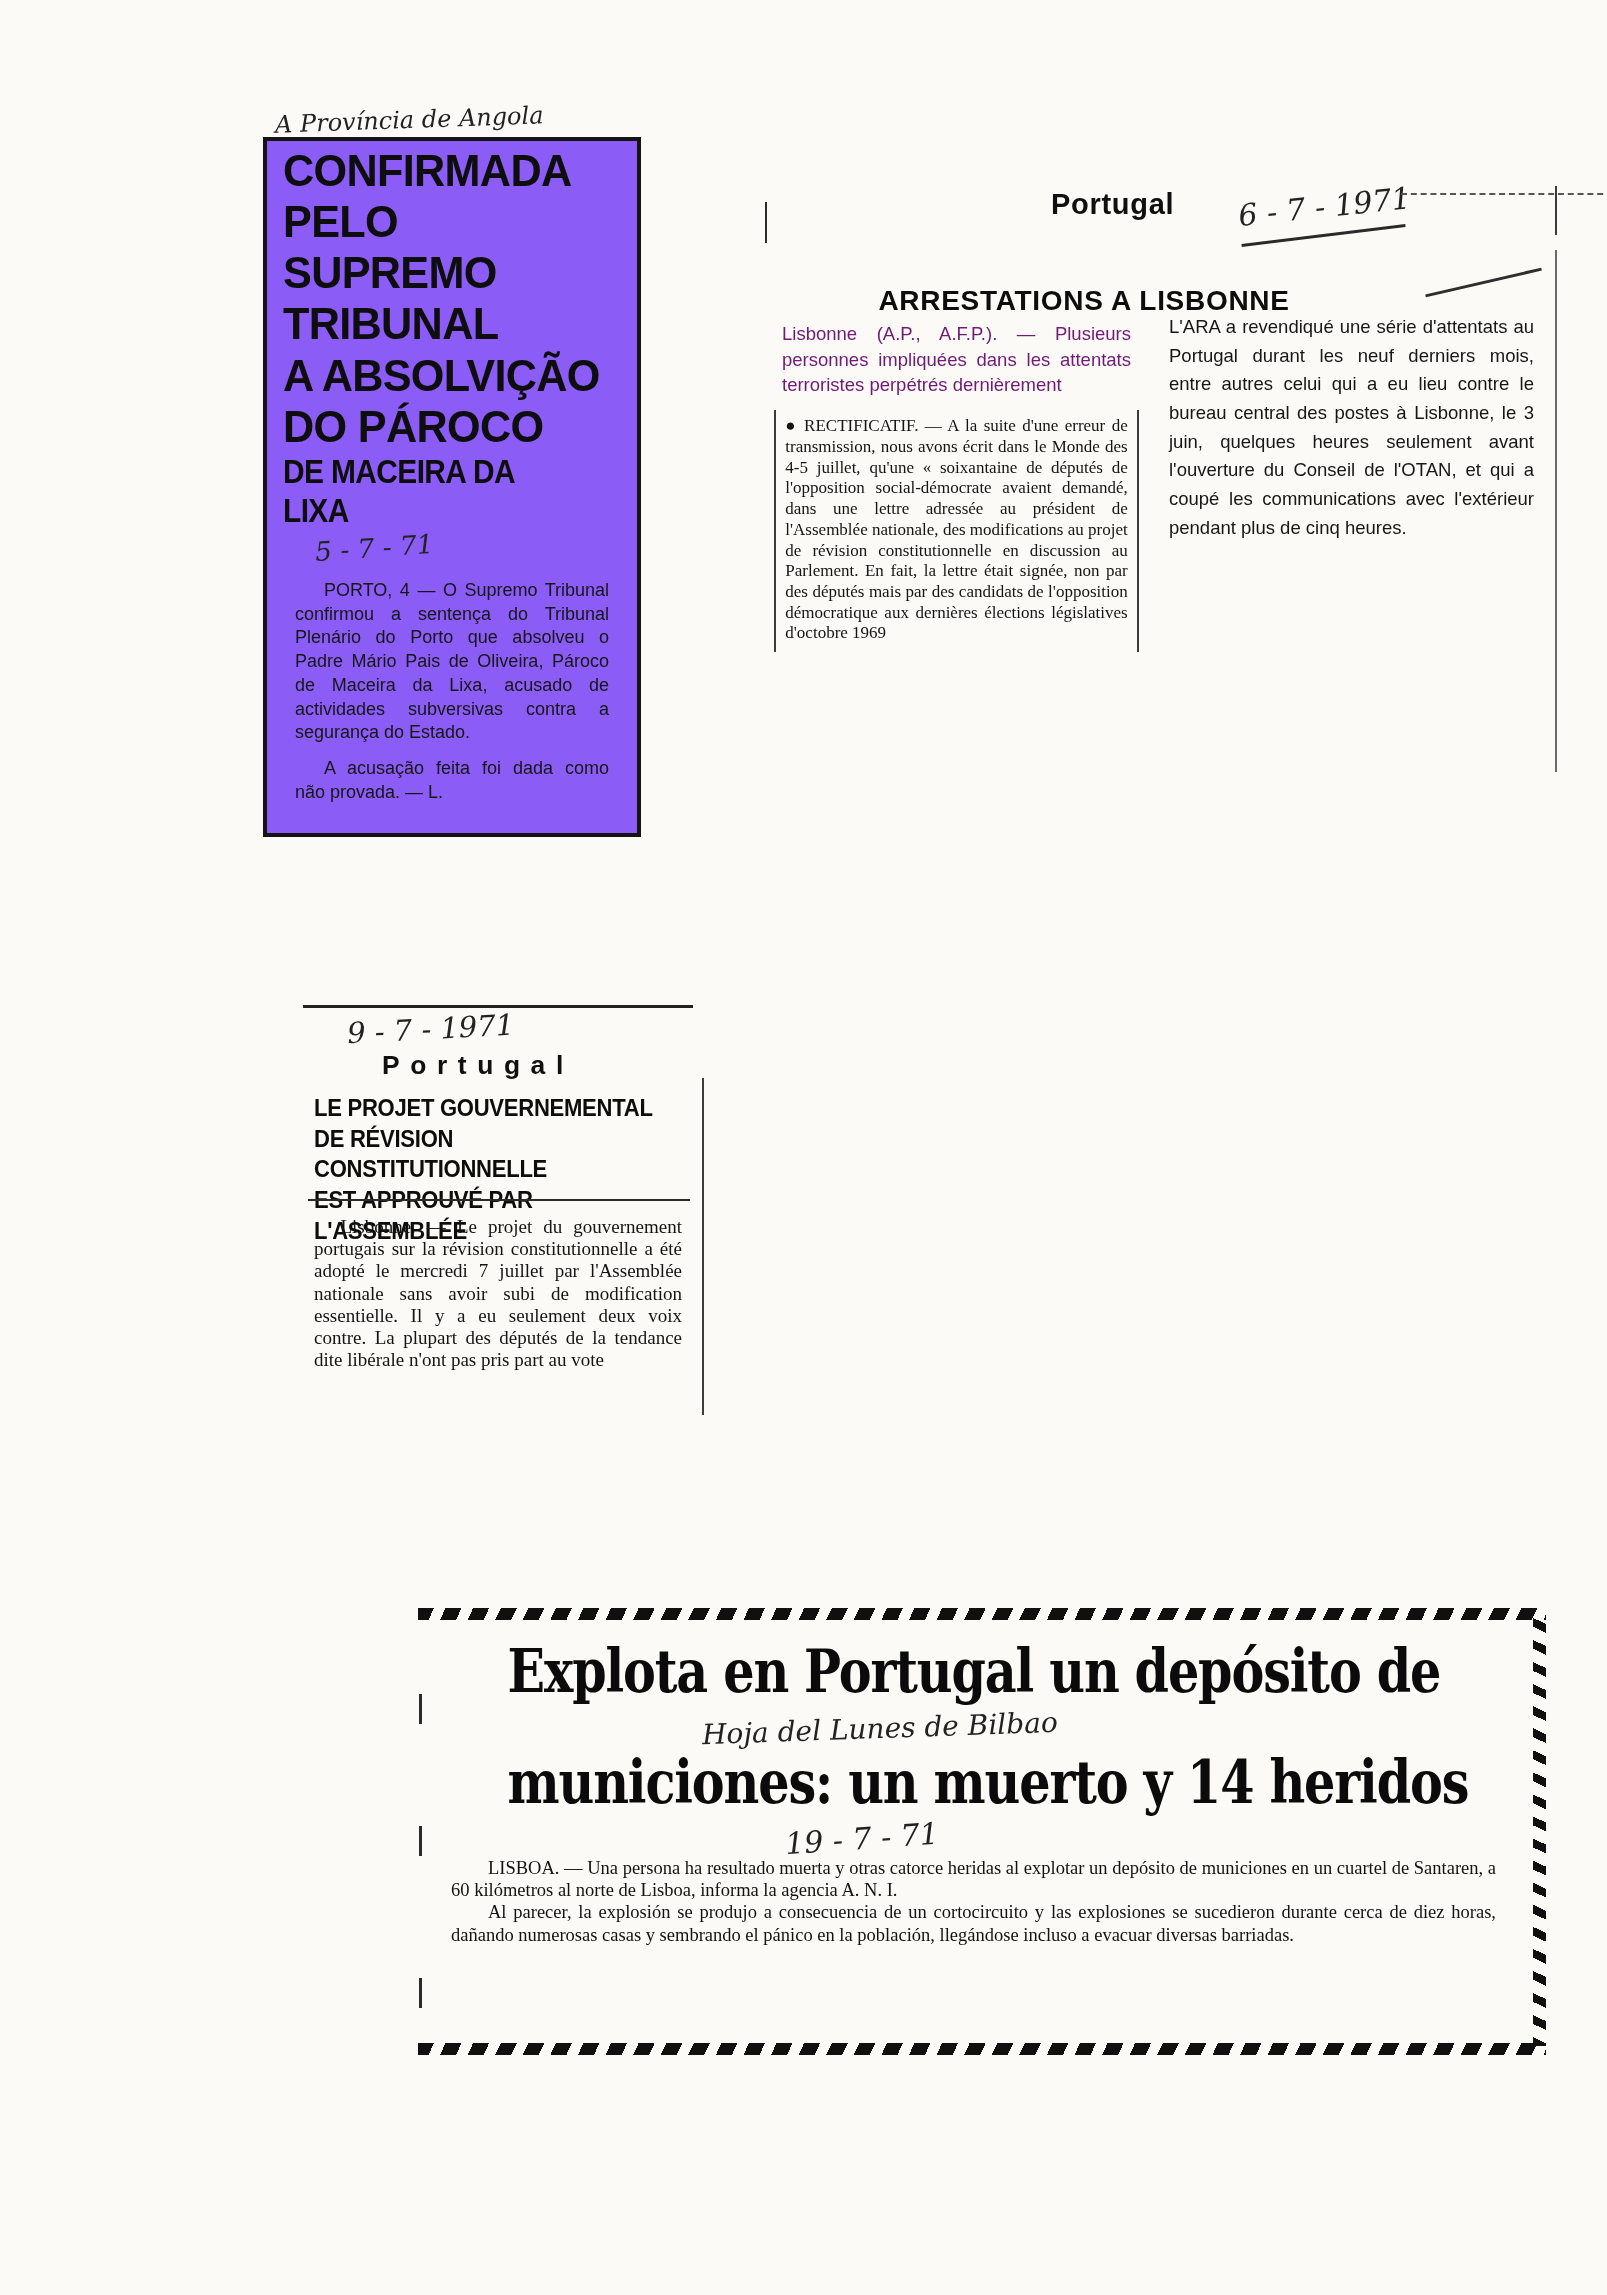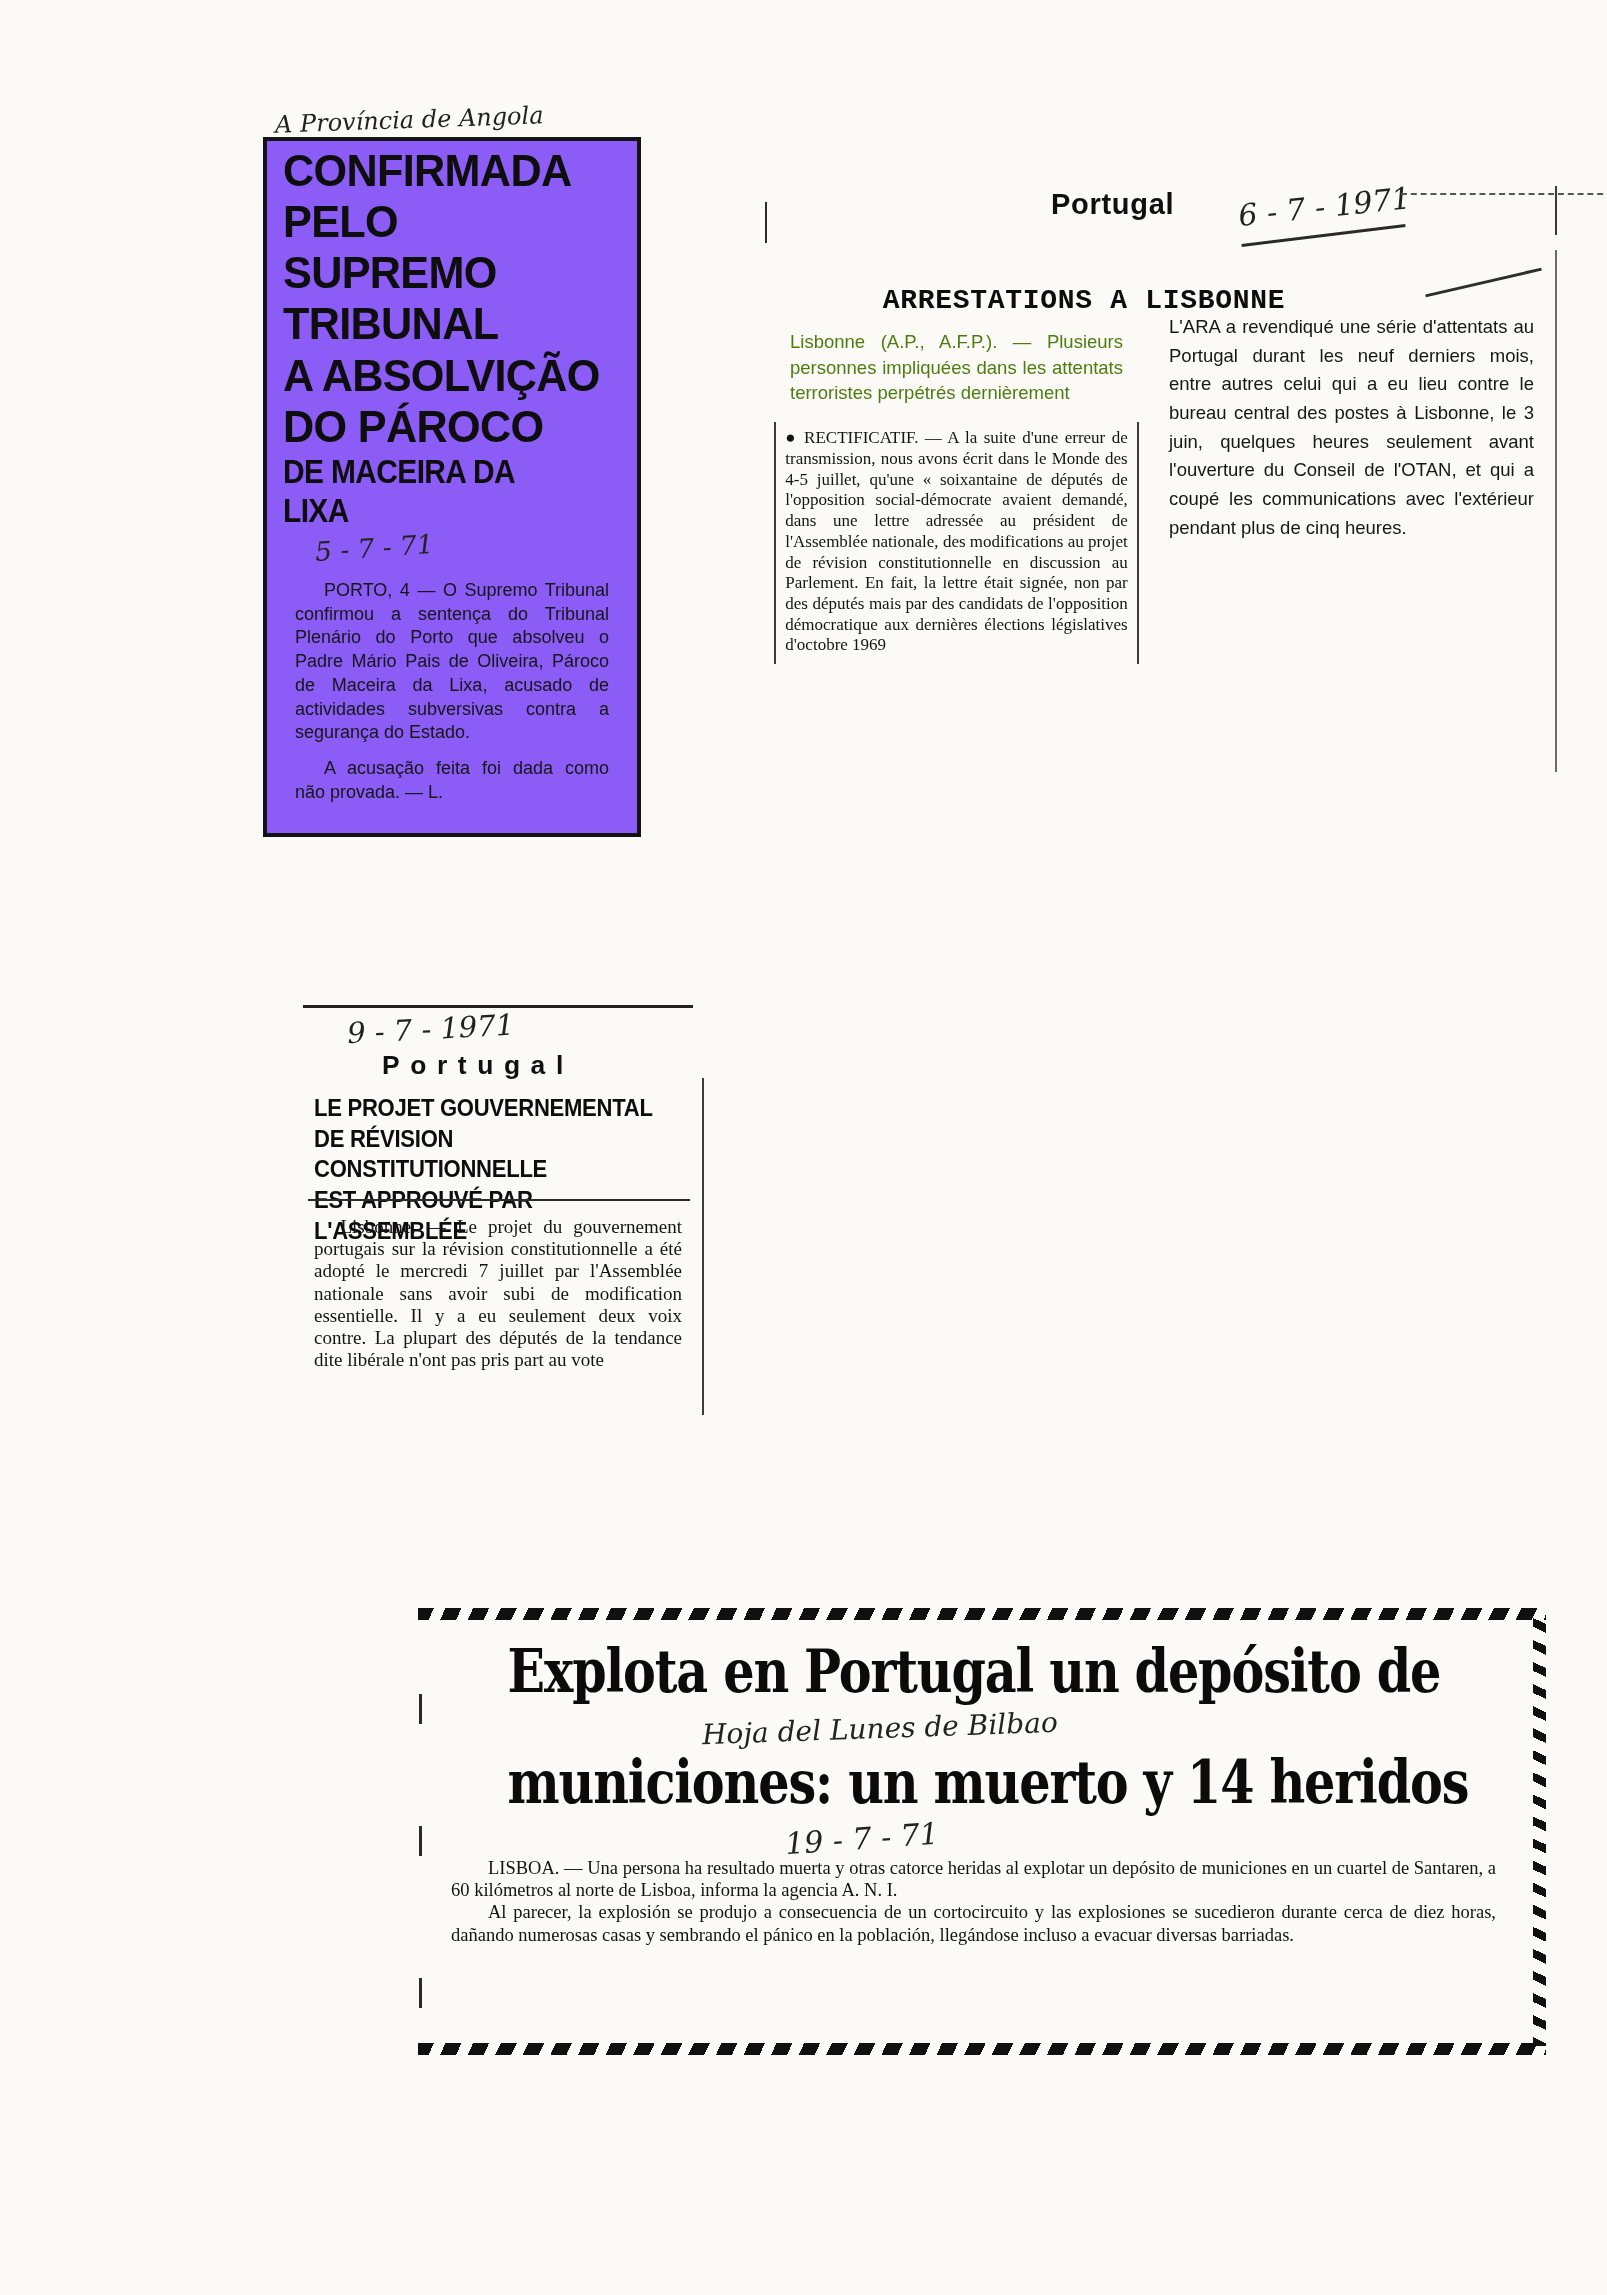--- a/index.html
+++ b/index.html
@@ -40,25 +40,25 @@
   .clip-lisbonne { position:absolute; left:750px; top:177px; width:808px; height:612px; }
   .clip-lisbonne .tick-left { position:absolute; left:14.5px; top:25px; width:2px; height:41px; background:#2c2c2c; }
   .clip-lisbonne .kicker { position:absolute; left:301px; top:10.6px; font-size:29px; font-weight:bold; letter-spacing:0.7px; color:#0f0f0f; }
   .clip-lisbonne .hand-date { position:absolute; left:488px; top:12px; font-size:30px; transform:rotate(-6deg); }
   .clip-lisbonne .hand-stroke { position:absolute; left:491px; top:57px; width:165px; height:2.6px; background:#2a2a2a; transform:rotate(-7deg); }
   .clip-lisbonne .dash-top { position:absolute; left:651px; top:16px; width:212px; border-top:2px dashed #555; }
   .clip-lisbonne .tick-right { position:absolute; right:1.3px; top:9.3px; width:2px; height:49px; background:#3a3a3a; }
   .clip-lisbonne .edge-right { position:absolute; right:1.3px; top:73px; width:1.3px; height:522px; background:#6a6a6a; }
   .clip-lisbonne .headline { position:absolute; left:0; top:85px; width:668px; text-align:center;
     font-size:28px; font-weight:800; letter-spacing:0.7px; color:#0d0d0d;
-    font-family:Liberation Mono, monospace; }
+    font-family:Liberation Sans, sans-serif; }
   .clip-lisbonne .flourish { position:absolute; left:674px; top:104px; width:119px; height:2.6px; background:#2e2e2e; transform:rotate(-13deg); }
   .clip-lisbonne .cols { position:absolute; left:24px; top:136px; width:760px; display:flex; gap:30px; }
   .clip-lisbonne .col { flex:1; }
-  .clip-lisbonne .intro { margin:16px; font-size:18.5px; line-height:1.38; text-align:justify; color:#4d7c0f; }
+  .clip-lisbonne .intro { margin:8px; font-size:18.5px; line-height:1.38; text-align:justify; color:#701a75; }
   .clip-lisbonne .rectif {
     margin-top:12px;
     border-left:2.6px solid #3b3b3b; border-right:2.6px solid #3b3b3b;
     padding:6.6px 9.3px 8px 9.3px;
     font-family:"Liberation Serif", serif;
     font-size:17px; line-height:1.22; text-align:justify; color:#141414;
   }
   .clip-lisbonne .col2 p { margin:0; font-size:18.5px; line-height:1.55; text-align:justify; color:#161616; }
   .clip-lisbonne .col2 p + p { margin-top:18.5px; text-indent:22.5px; }
 

